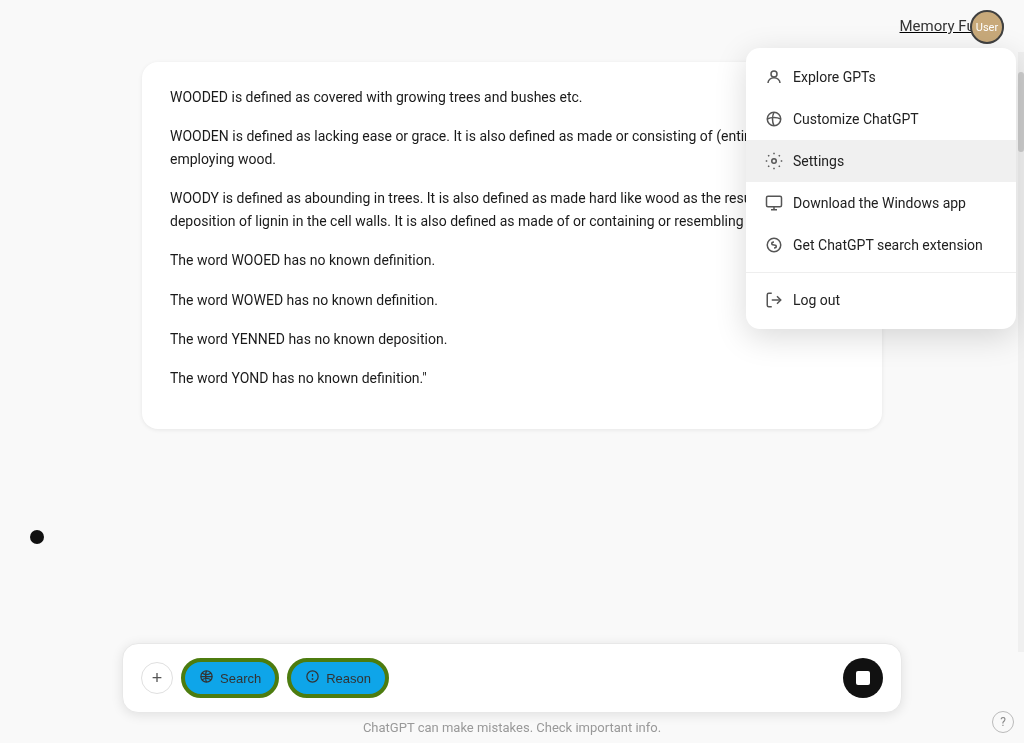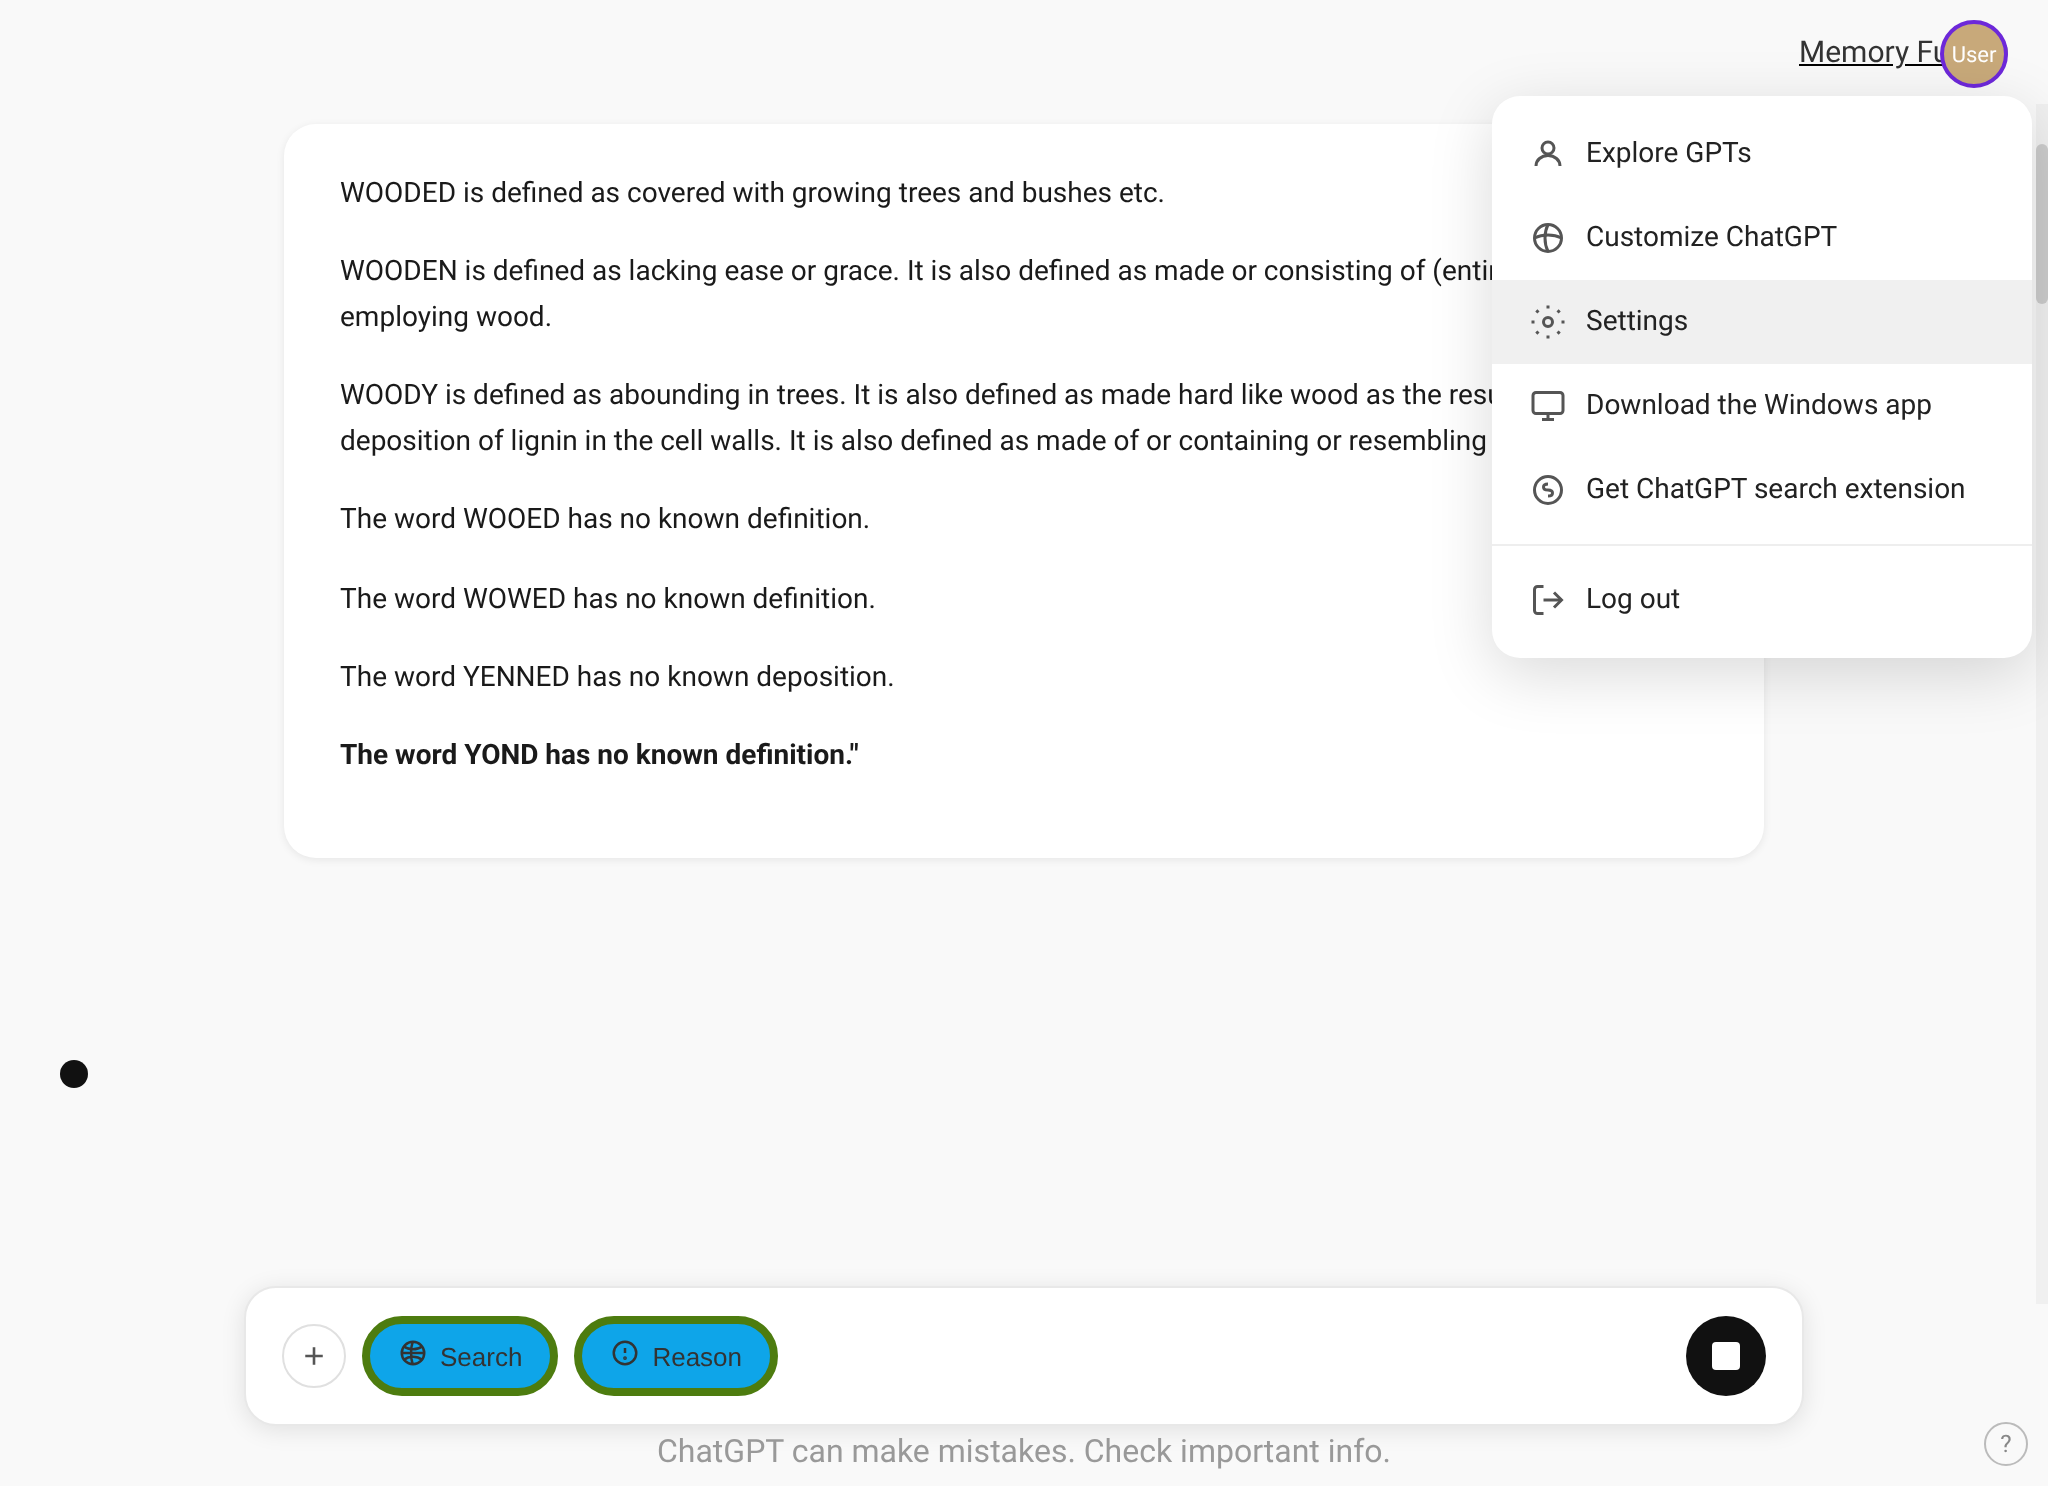--- a/index.html
+++ b/index.html
@@ -49,21 +49,21 @@
       width: 34px;
       height: 34px;
       border-radius: 50%;
       background: #c8a97a;
       display: flex;
       align-items: center;
       justify-content: center;
       font-size: 11px;
       color: white;
       cursor: pointer;
-      border: 2px solid #6d28d9;
+      border: 2px solid #404040;
     }
 
     
     .main {
       display: flex;
       flex-direction: column;
       align-items: center;
       padding: 0 20px;
       height: calc(743px - 52px - 110px);
       overflow-y: auto;
@@ -81,21 +81,20 @@
       line-height: 1.65;
       color: #1a1a1a;
       box-shadow: 0 1px 4px rgba(0,0,0,0.08);
       margin-top: 10px;
     }
     .chat-bubble p {
       margin-bottom: 16px;
     }
     .chat-bubble p:last-child {
       margin-bottom: 15px;
-      font-weight: bold;
     }
 
     
     .dot-indicator {
       width: 14px;
       height: 14px;
       background: #111;
       border-radius: 50%;
       position: absolute;
       left: 30px;
@@ -168,21 +167,21 @@
       background: white;
       border-radius: 2px;
     }
 
     
     .footer-note {
       position: absolute;
       bottom: 8px;
       left: 50%;
       transform: translateX(-50%);
-      font-size: 16px;
+      font-size: 13px;
       color: #999;
       white-space: nowrap;
     }
 
     
     .dropdown-menu {
       position: absolute;
       top: 48px;
       right: 8px;
       width: 270px;

